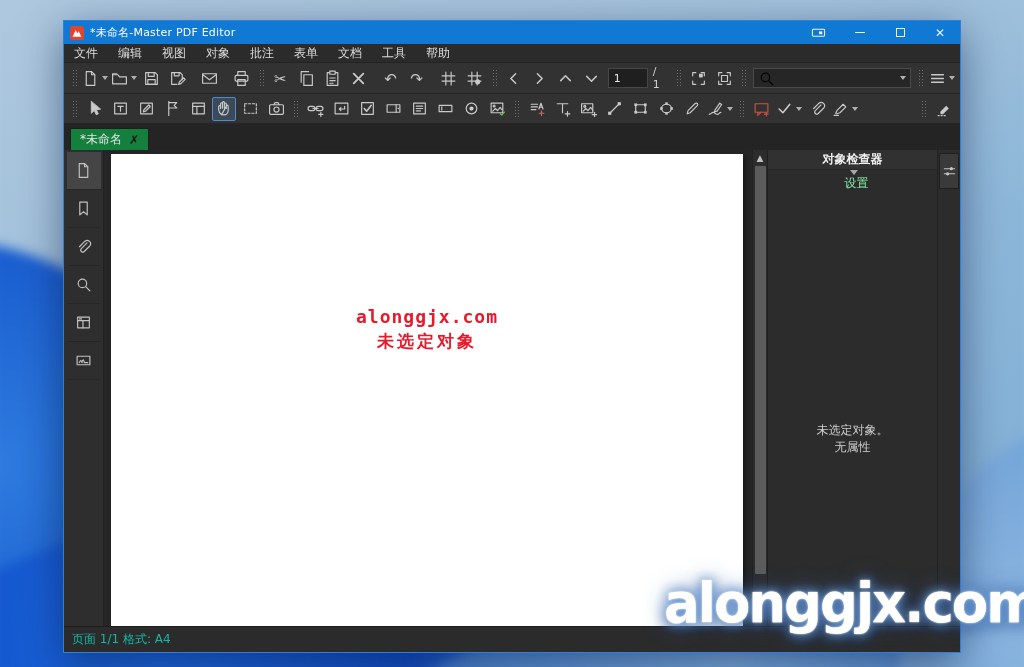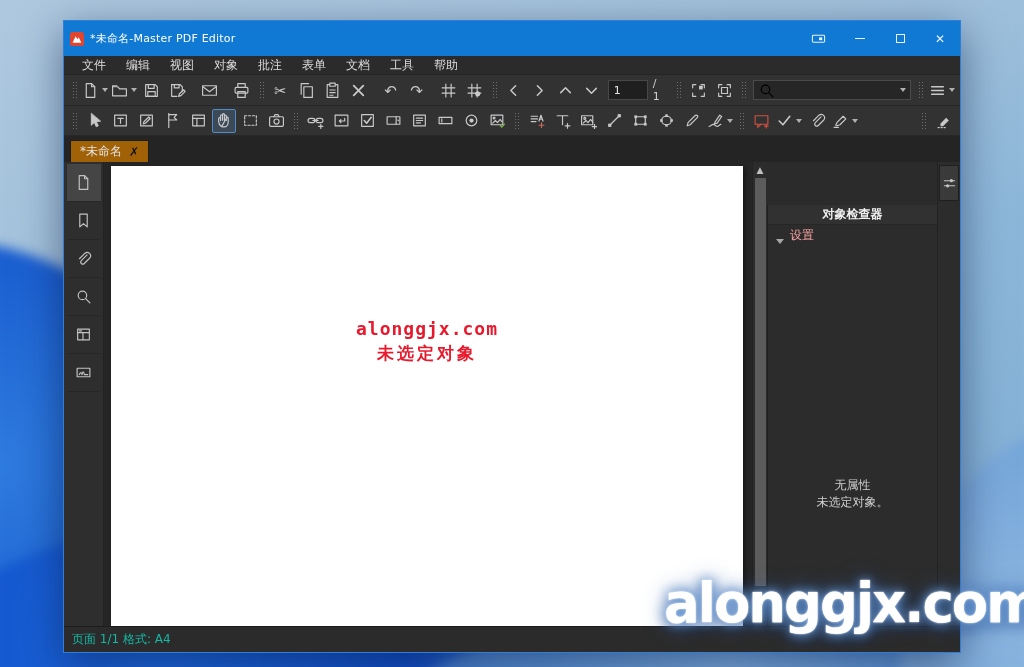--- a/index.html
+++ b/index.html
@@ -17,31 +17,31 @@
     background:radial-gradient(circle at 50% 20%, #7fb0e2 0%, #5d96d8 45%, rgba(93,150,216,0) 100%); }
   .wp4 { left:900px; top:420px; width:400px; height:500px;
     background:radial-gradient(circle at 30% 40%, #8cb6e0 0%, #6fa2d8 55%, rgba(111,162,216,0) 100%); }
 
   
   .app-window { position:absolute; left:63px; top:20px; width:898px; height:633px;
     display:flex; flex-direction:column; border:1px solid #2f7ed8;
     box-shadow:0 12px 40px rgba(5,20,60,.5); background:#2b2b2b; }
 
   
-  .titlebar { height:35px; background:#0f79d4; display:flex; align-items:center; padding:0 0 0 6px; flex:0 0 auto; }
+  .titlebar { height:23px; background:#0f79d4; display:flex; align-items:center; padding:0 0 0 6px; flex:0 0 auto; }
   .titlebar .logo { width:14px; height:14px; margin-right:6px; flex:0 0 auto; }
   .titlebar .title { color:#fff; font-size:11px; letter-spacing:.2px; flex:1 1 auto; white-space:nowrap; }
   .tb-btn { width:40px; height:23px; display:flex; align-items:center; justify-content:center; color:#eaf2fb; font-size:12px; }
   .tb-kbd { width:44px; }
   .tb-max .box { width:9px; height:9px; border:1px solid #eaf2fb; }
   .tb-min .bar { width:10px; height:1px; background:#eaf2fb; }
 
   
   .menubar { height:19px; background:#2b2b2b; border-bottom:1px solid #232323;
-    display:flex; align-items:center; padding-left:8px; flex:0 0 auto; }
+    display:flex; align-items:center; flex:0 0 auto; }
   .menu-item { color:#dcdcdc; font-size:12px; padding:0 10px; line-height:19px; white-space:nowrap; }
 
   
   .toolbar { background:#323232; display:flex; align-items:center; padding:0 4px; flex:0 0 auto; border-bottom:1px solid #272727; }
   .toolbar.main { height:31px; }
   .toolbar.tools { height:30px; }
   .tbtn { min-width:24px; height:24px; display:flex; align-items:center; justify-content:center;
     color:#c9c9c9; margin:0 1px; border:1px solid transparent; border-radius:2px; position:relative; }
   .tbtn .glyph { font-size:15px; line-height:1; }
   .tbtn.active { border-color:#4f8cc9; background:#3c4a58; }
@@ -55,21 +55,21 @@
   .page-total { color:#cfcfcf; font-size:11px; margin:0 6px 0 2px; }
   .searchbox { width:158px; height:20px; background:#262626; border:1px solid #4a4a4a; display:flex;
     align-items:center; padding:0 4px; margin:0 3px; }
   .searchbox input { flex:1; background:transparent; border:none; outline:none; color:#ddd; font-size:11px; min-width:0;
     font-family:"DejaVu Sans",sans-serif; }
   .searchbox svg { flex:0 0 auto; }
   .spacer { flex:1 1 auto; }
 
   
   .tabbar { height:26px; background:#242424; display:flex; align-items:flex-end; padding-left:6px; flex:0 0 auto; }
-  .tab { height:22px; background:#a16207; border:1px solid #1e1e1e; border-bottom:none;
+  .tab { height:22px; background:#15803d; border:1px solid #1e1e1e; border-bottom:none;
     display:flex; align-items:center; padding:0 9px; }
   .tab-label { color:#e3e3e3; font-size:12px; margin-right:7px; white-space:nowrap; }
   .tab-close { color:#141414; font-size:12px; font-weight:bold; line-height:1; }
 
   
   .content { flex:1 1 auto; display:flex; min-height:0; }
 
   
   .side-strip { width:40px; background:#2e2e2e; border-right:1px solid #222; display:flex; flex-direction:column; align-items:center; padding-top:2px; }
   .side-btn { width:34px; height:38px; display:flex; align-items:center; justify-content:center;
@@ -83,24 +83,24 @@
   .page-text1 { margin-top:152px; font-family:"DejaVu Sans Mono","Liberation Mono",monospace;
     font-weight:bold; font-size:18px; letter-spacing:1px; }
   .page-text2 { font-weight:bold; font-size:17px; letter-spacing:3px; margin-top:3px; }
 
   
   .vscroll { width:15px; background:#2c2c2c; border-left:1px solid #222; display:flex; flex-direction:column; align-items:center; }
   .vs-btn { width:15px; height:15px; display:flex; align-items:center; justify-content:center; color:#bfbfbf; font-size:9px; }
   .vs-thumb { width:11px; height:408px; background:#5c5c5c; border-radius:1px; margin-top:1px; }
 
   
-  .panel { width:170px; background:#2c2c2c; border-left:1px solid #1f1f1f; display:flex; flex-direction:column; position:relative;margin-top:43px; }
+  .panel { width:170px; background:#2c2c2c; border-left:1px solid #1f1f1f; display:flex; flex-direction:column; position:relative; }
   .panel-header { height:20px; display:flex; align-items:center; justify-content:center;
     color:#f0f0f0; font-size:12px; font-weight:bold; background:#313131; border-bottom:1px solid #262626; }
-  .panel-row { height:19px; display:flex; align-items:flex-end; padding-left:8px; color:#fca5a5; font-size:12px; }
+  .panel-row { height:19px; display:flex; align-items:center; padding-left:8px; color:#86efac; font-size:12px;flex-direction:column; }
   .tri-down { width:0; height:0; border-left:4px solid transparent; border-right:4px solid transparent;
     border-top:5px solid #a8a8a8; margin-right:6px; }
   .panel-empty { position:absolute; left:0; right:0; top:272px; text-align:center; color:#cfcfcf; font-size:12px; line-height:1.45; }
 
   
   .panel-tabs { width:23px; background:#2c2c2c; border-left:1px solid #222; display:flex; flex-direction:column; align-items:center; padding-top:3px; }
   .ptab { width:20px; height:36px; background:#3a3a3a; border:1px solid #1f1f1f; display:flex; align-items:center; justify-content:center; color:#c5c5c5; }
 
   
   .statusbar { height:26px; background:#2b2b2b; border-top:1px solid #1d1d1d; display:flex; align-items:center;
@@ -663,22 +663,22 @@
         <div class="vs-thumb"></div>
       </div>
 
       <div class="panel">
         <div class="panel-header">对象检查器</div>
         <div class="panel-row">
           <span class="tri-down"></span>
           <span>设置</span>
         </div>
         <div class="panel-empty">
+          <div>未选定对象。</div>
           <div>无属性</div>
-          <div>未选定对象。</div>
         </div>
       </div>
 
       <div class="panel-tabs">
         <div class="ptab">
           <svg class="ic" width="15" height="15" viewBox="0 0 16 16" fill="none" stroke="currentColor" stroke-width="1.1" stroke-linecap="round">
               <path d="M2.5 5h11M2.5 10.5h11"></path>
               <circle cx="10" cy="5" r="1.7" fill="currentColor" stroke="none"></circle>
               <circle cx="6" cy="10.5" r="1.7" fill="currentColor" stroke="none"></circle>
             </svg>

